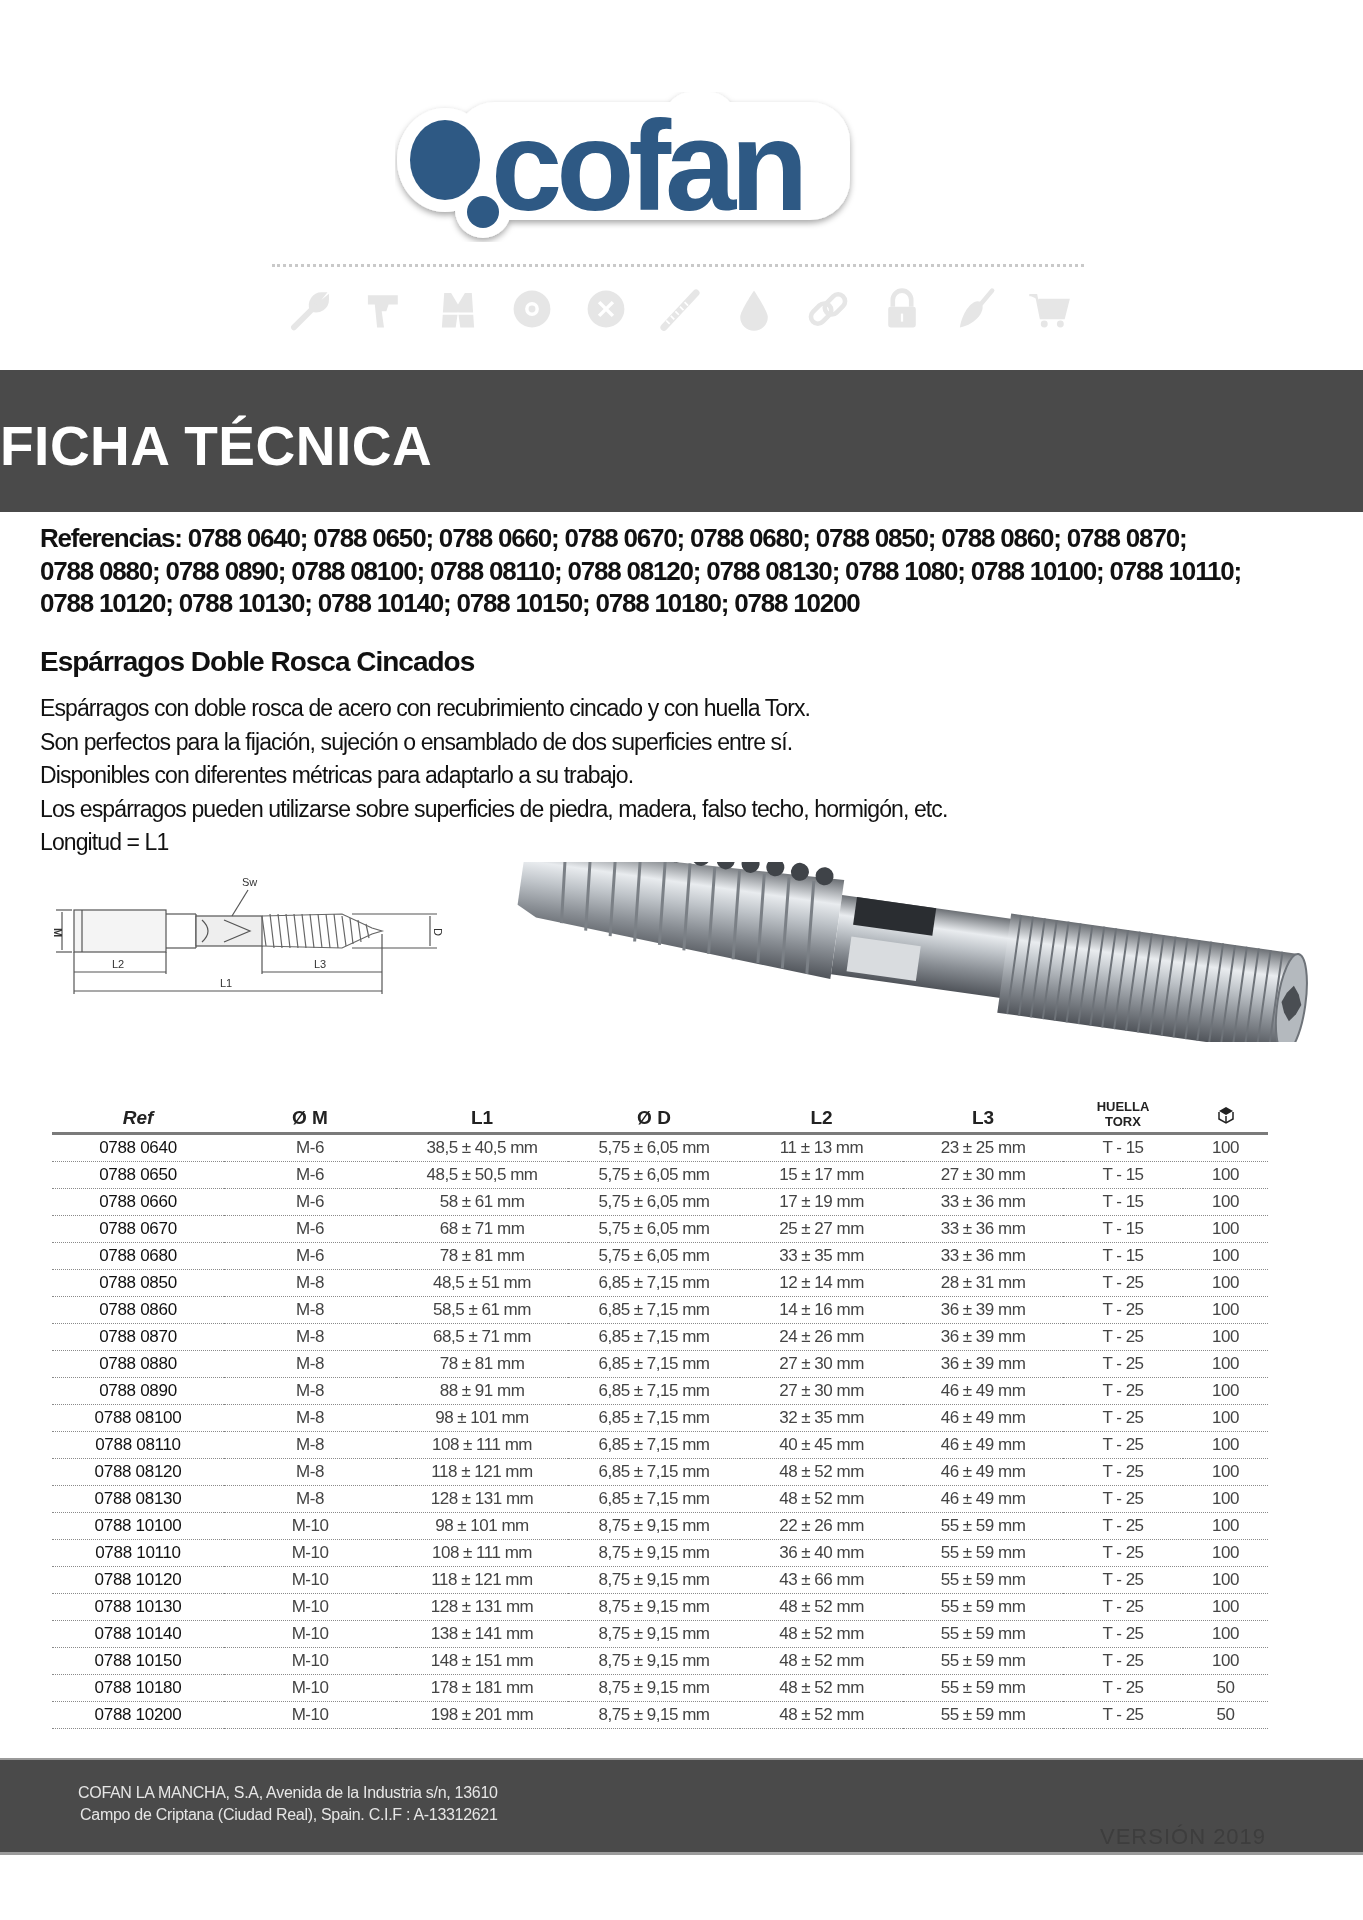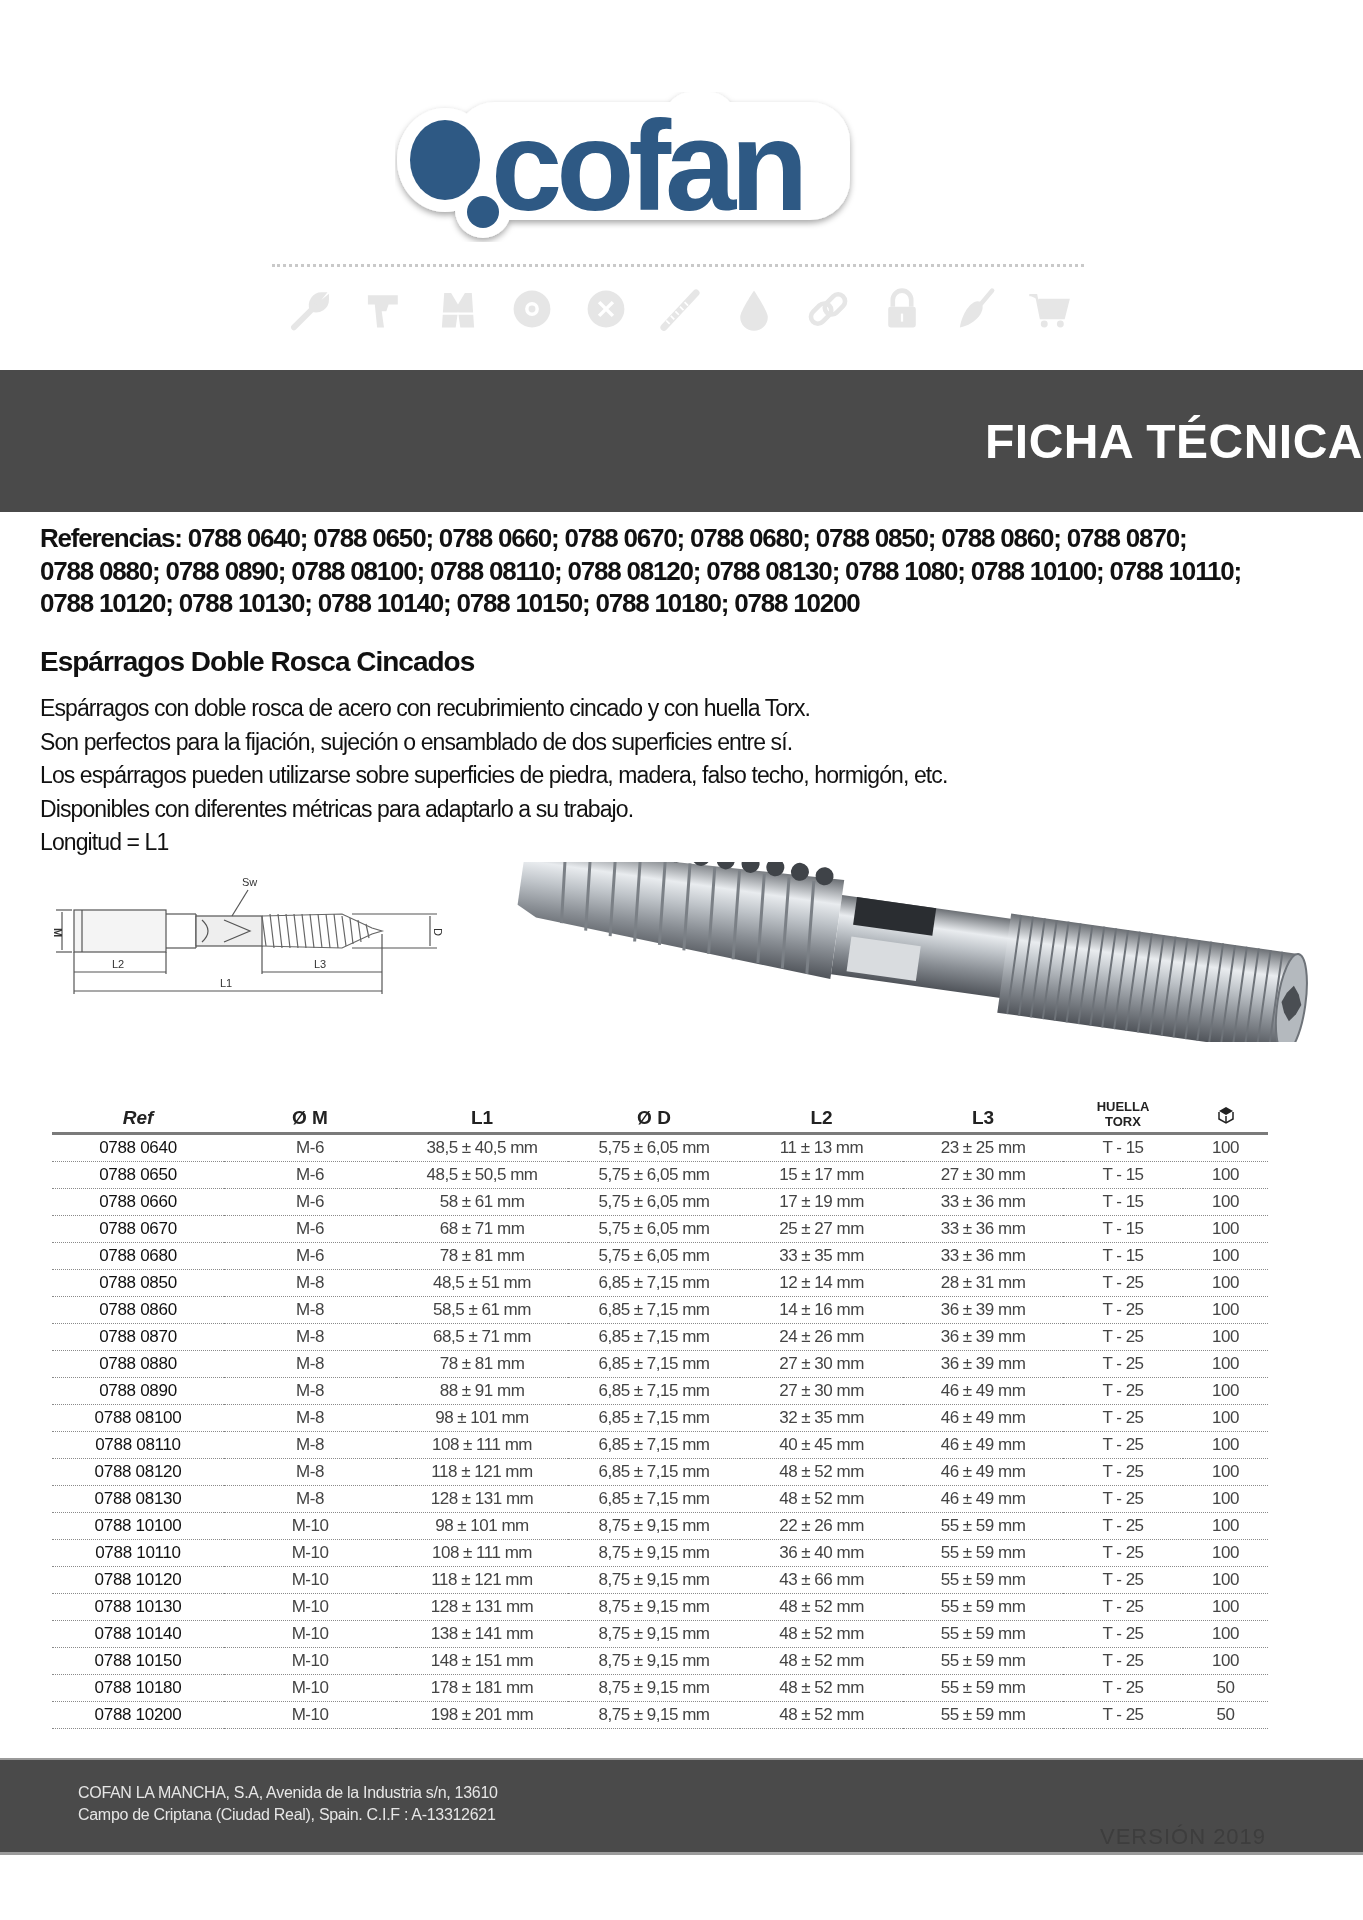--- a/index.html
+++ b/index.html
@@ -11,21 +11,21 @@
   #logo svg { width:100%; height:100%; }
 
   #dotline { left:272px; top:264px; width:812px; height:0; border-top:3px dotted #c9c9c9; }
 
   #icons { left:285px; top:284px; width:790px; height:50px; display:flex; justify-content:space-between; align-items:center; }
   #icons .ic { width:50px; height:50px; display:flex; align-items:center; justify-content:center; }
   #icons svg { width:46px; height:46px; }
 
   
   #band { left:0; top:370px; width:1363px; height:142px; background:#4a4a4a; }
-  #band-title { position:absolute; left:0; right:0; top:44px; text-align:right; color:#fff; font-weight:bold; font-size:48px; letter-spacing:0.5px; }
+  #band-title { position:absolute; left:0; right:0; top:44px; text-align:left; color:#fff; font-weight:bold; font-size:55px; letter-spacing:0.5px; }
 
   
   #refs { left:40px; top:522px; width:1300px; font-family:"Liberation Sans Narrow","Liberation Sans",sans-serif; font-weight:bold; font-size:26px; line-height:32.5px; letter-spacing:-1.2px; color:#111; }
   #refs .line { white-space:nowrap; }
 
   #product-title { left:40px; top:646px; font-weight:bold; font-size:28px; letter-spacing:-1px; color:#111; }
   #desc { left:40px; top:692px; font-size:23px; line-height:33.5px; letter-spacing:-0.9px; color:#111; }
   #desc div { white-space:nowrap; }
 
   
@@ -39,21 +39,21 @@
   
   #tbl { left:52px; top:1088px; width:1216px; border-collapse:collapse; table-layout:fixed; }
   #tbl th { font-family:"Liberation Sans Narrow","Liberation Sans",sans-serif; font-weight:bold; font-size:19px; color:#222; text-align:center; height:40px; vertical-align:bottom; padding-bottom:3px; border-bottom:3px solid #7a7a7a; }
   #tbl th.ref { font-size:19px;font-style:italic; }
   #tbl th.small { font-size:13px; line-height:15px; }
   #tbl td { font-size:17px; color:#444; text-align:center; height:26px; padding:0; border-bottom:1px dotted #8a8a8a; letter-spacing:-0.5px; }
   #tbl td.ref { font-weight:normal; color:#111; font-size:17px; letter-spacing:-0.3px; }
 
   
   #footer { left:0; top:1758px; width:1363px; height:92px; background:#4a4a4a; border-top:2px solid #9a9a9a; border-bottom:3px solid #9a9a9a; }
-  #footer-addr { position:absolute; left:78px; top:22px; color:#e6e6e6; font-size:16px; line-height:22px; letter-spacing:-0.3px; }
+  #footer-addr { position:absolute; left:78px; top:22px; color:#e6e6e6; font-size:16px; line-height:22px; letter-spacing:-0.3px;text-align:right; }
   #footer-version { position:absolute; left:1100px; top:64px; color:#3d3d3d; font-size:22px; letter-spacing:1px; }
 </style>
 </head>
 <body>
 
 <div id="logo" class="abs">
   <svg viewBox="0 0 510 150">
     <defs>
       <filter id="sh" x="-10%" y="-10%" width="120%" height="130%">
         <feDropShadow dx="0" dy="3" stdDeviation="3" flood-color="#000" flood-opacity="0.35"></feDropShadow>
@@ -150,22 +150,22 @@
   <div class="line">Referencias:  0788 0640; 0788 0650; 0788 0660; 0788 0670; 0788 0680; 0788 0850; 0788 0860; 0788 0870;</div>
   <div class="line">0788 0880;  0788 0890;  0788 08100;  0788 08110; 0788 08120; 0788 08130; 0788 1080; 0788 10100; 0788 10110;</div>
   <div class="line">0788 10120; 0788 10130; 0788 10140; 0788 10150; 0788 10180;  0788 10200</div>
 </div>
 
 <div id="product-title" class="abs">Espárragos Doble Rosca Cincados</div>
 
 <div id="desc" class="abs">
   <div>Espárragos con doble rosca de acero con recubrimiento cincado y con huella Torx.</div>
   <div>Son perfectos para la fijación, sujeción o ensamblado de dos superficies entre sí.</div>
+  <div>Disponibles con diferentes métricas para adaptarlo a su trabajo.</div>
   <div>Los espárragos pueden utilizarse sobre superficies de piedra, madera, falso techo, hormigón, etc.</div>
-  <div>Disponibles con diferentes métricas para adaptarlo a su trabajo.</div>
   <div>Longitud = L1</div>
 </div>
 
 <div id="diagram" class="abs">
   <svg viewBox="0 0 395 125">
     <g stroke="#555" stroke-width="1.2" fill="none">
 
       <line x1="4" y1="40" x2="20" y2="40"></line>
         <line x1="4" y1="82" x2="20" y2="82"></line>
       <line x1="10" y1="42" x2="10" y2="80"></line>

